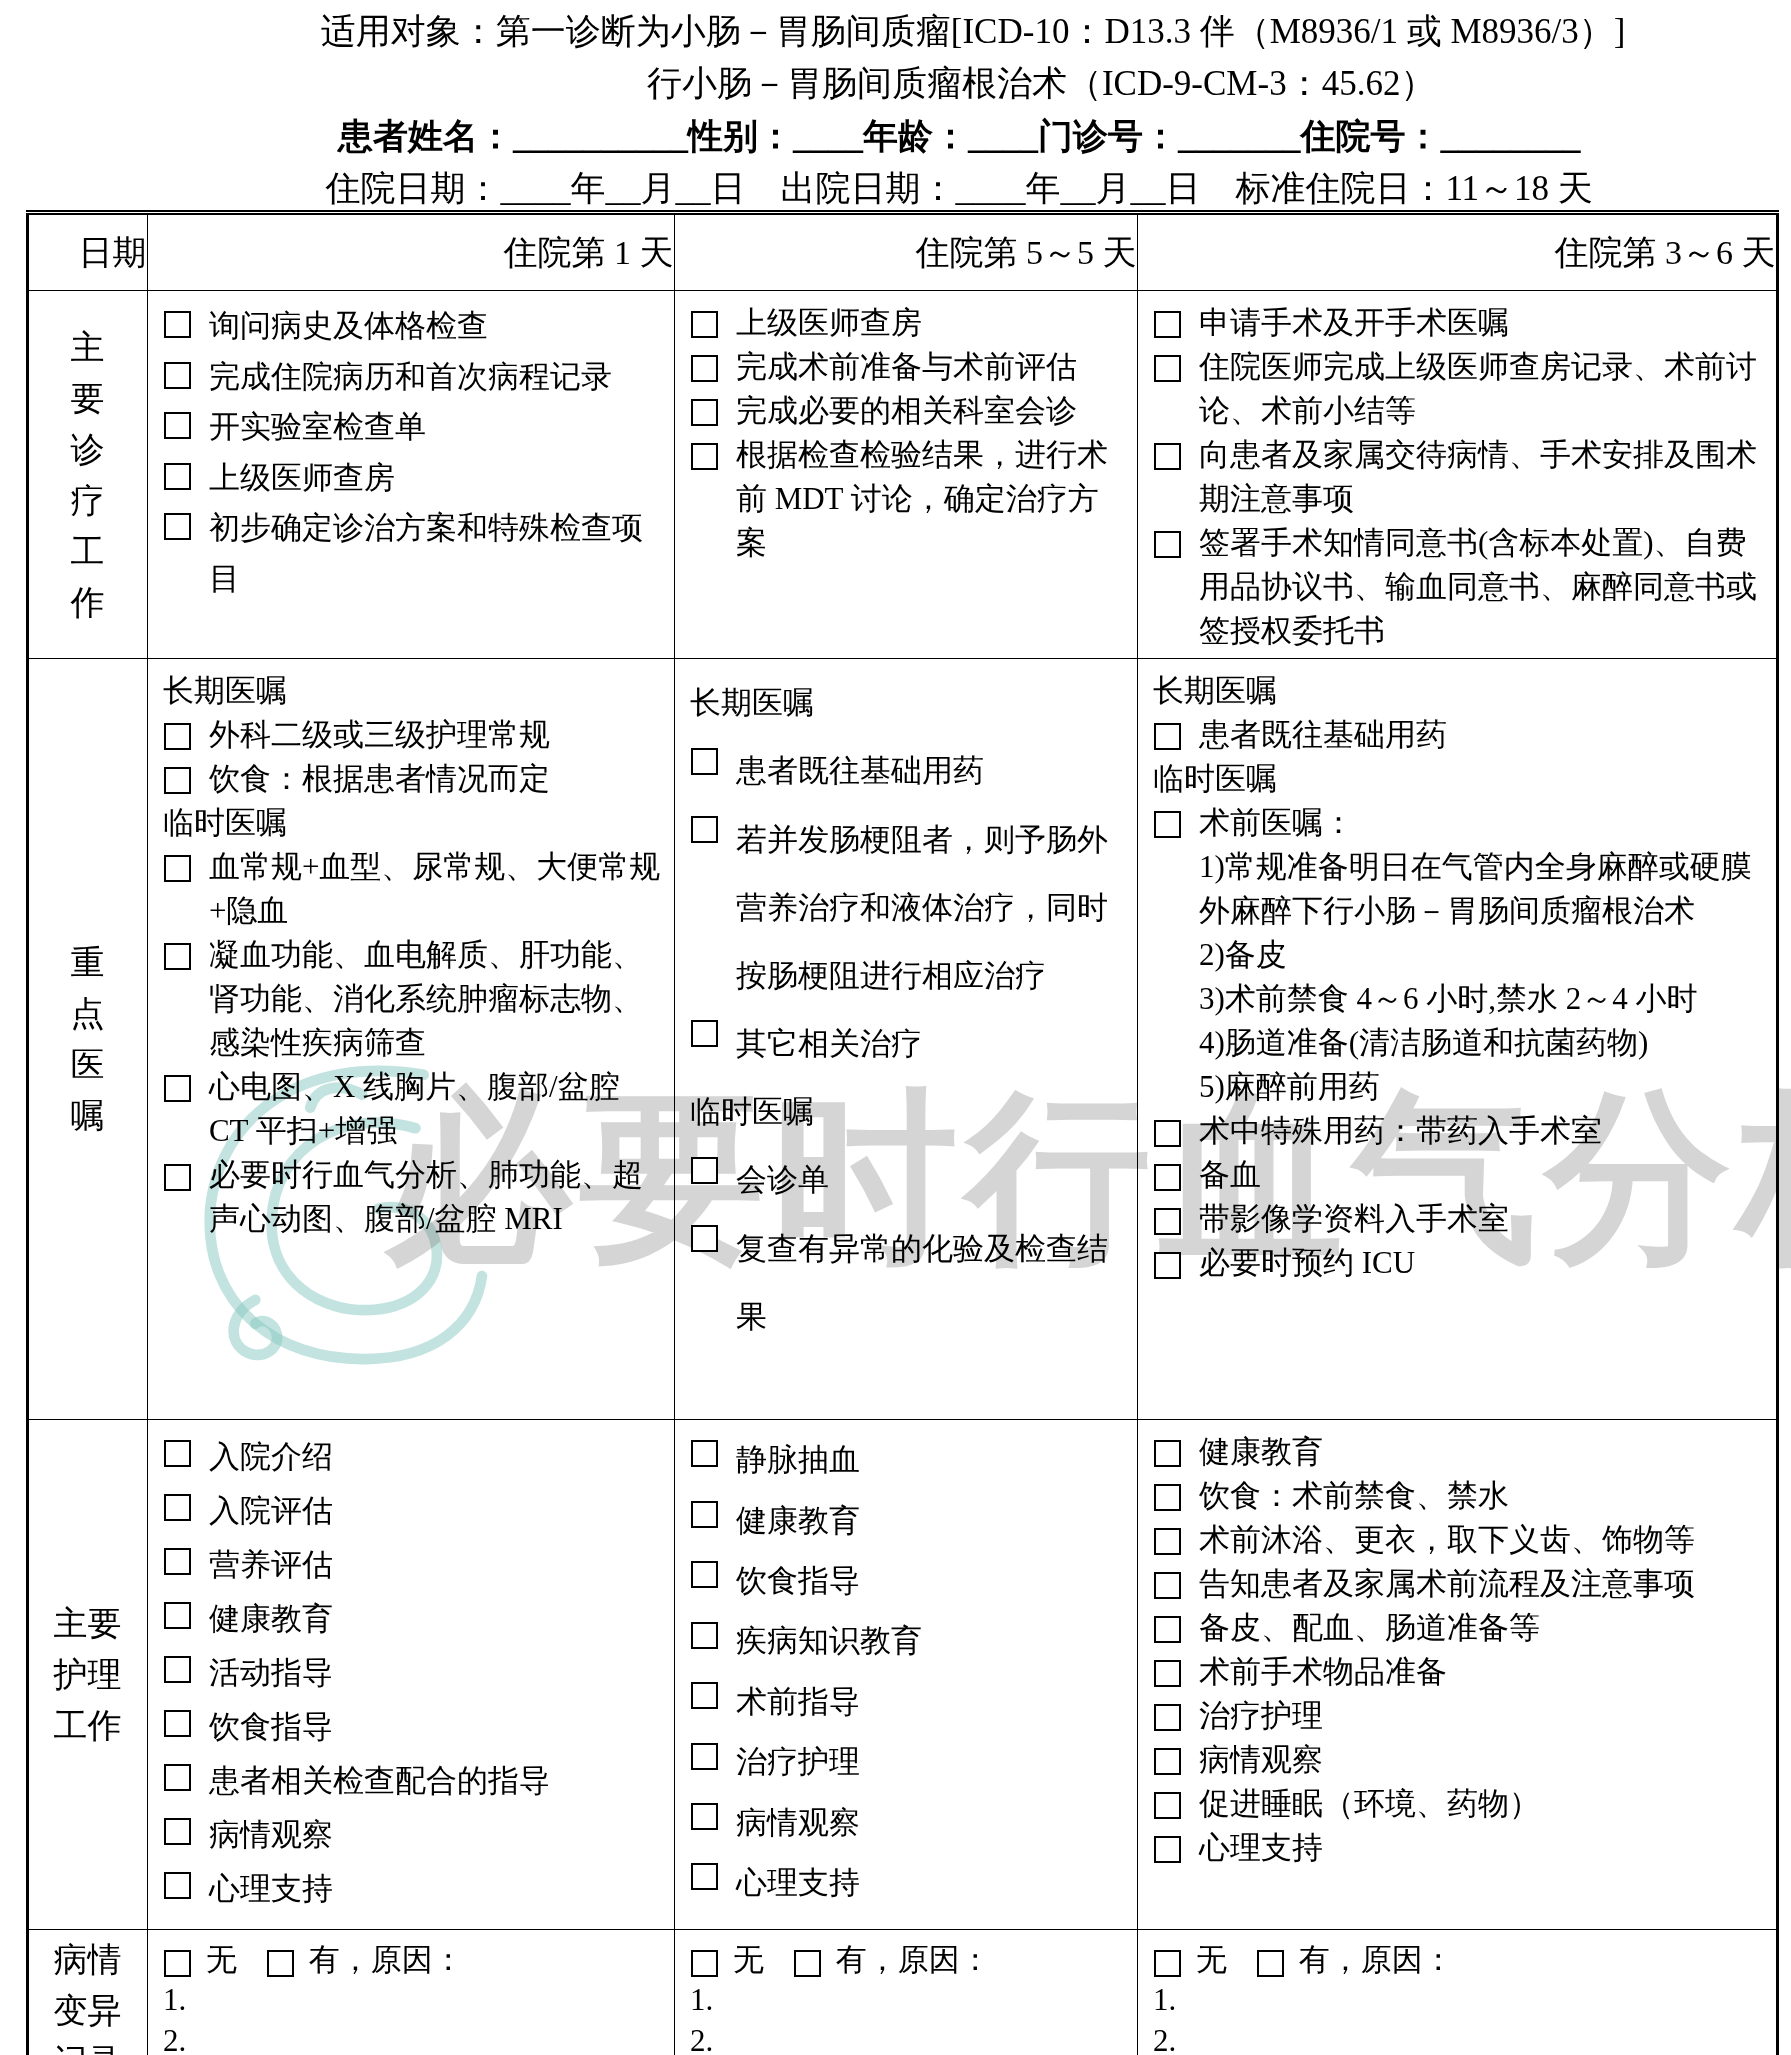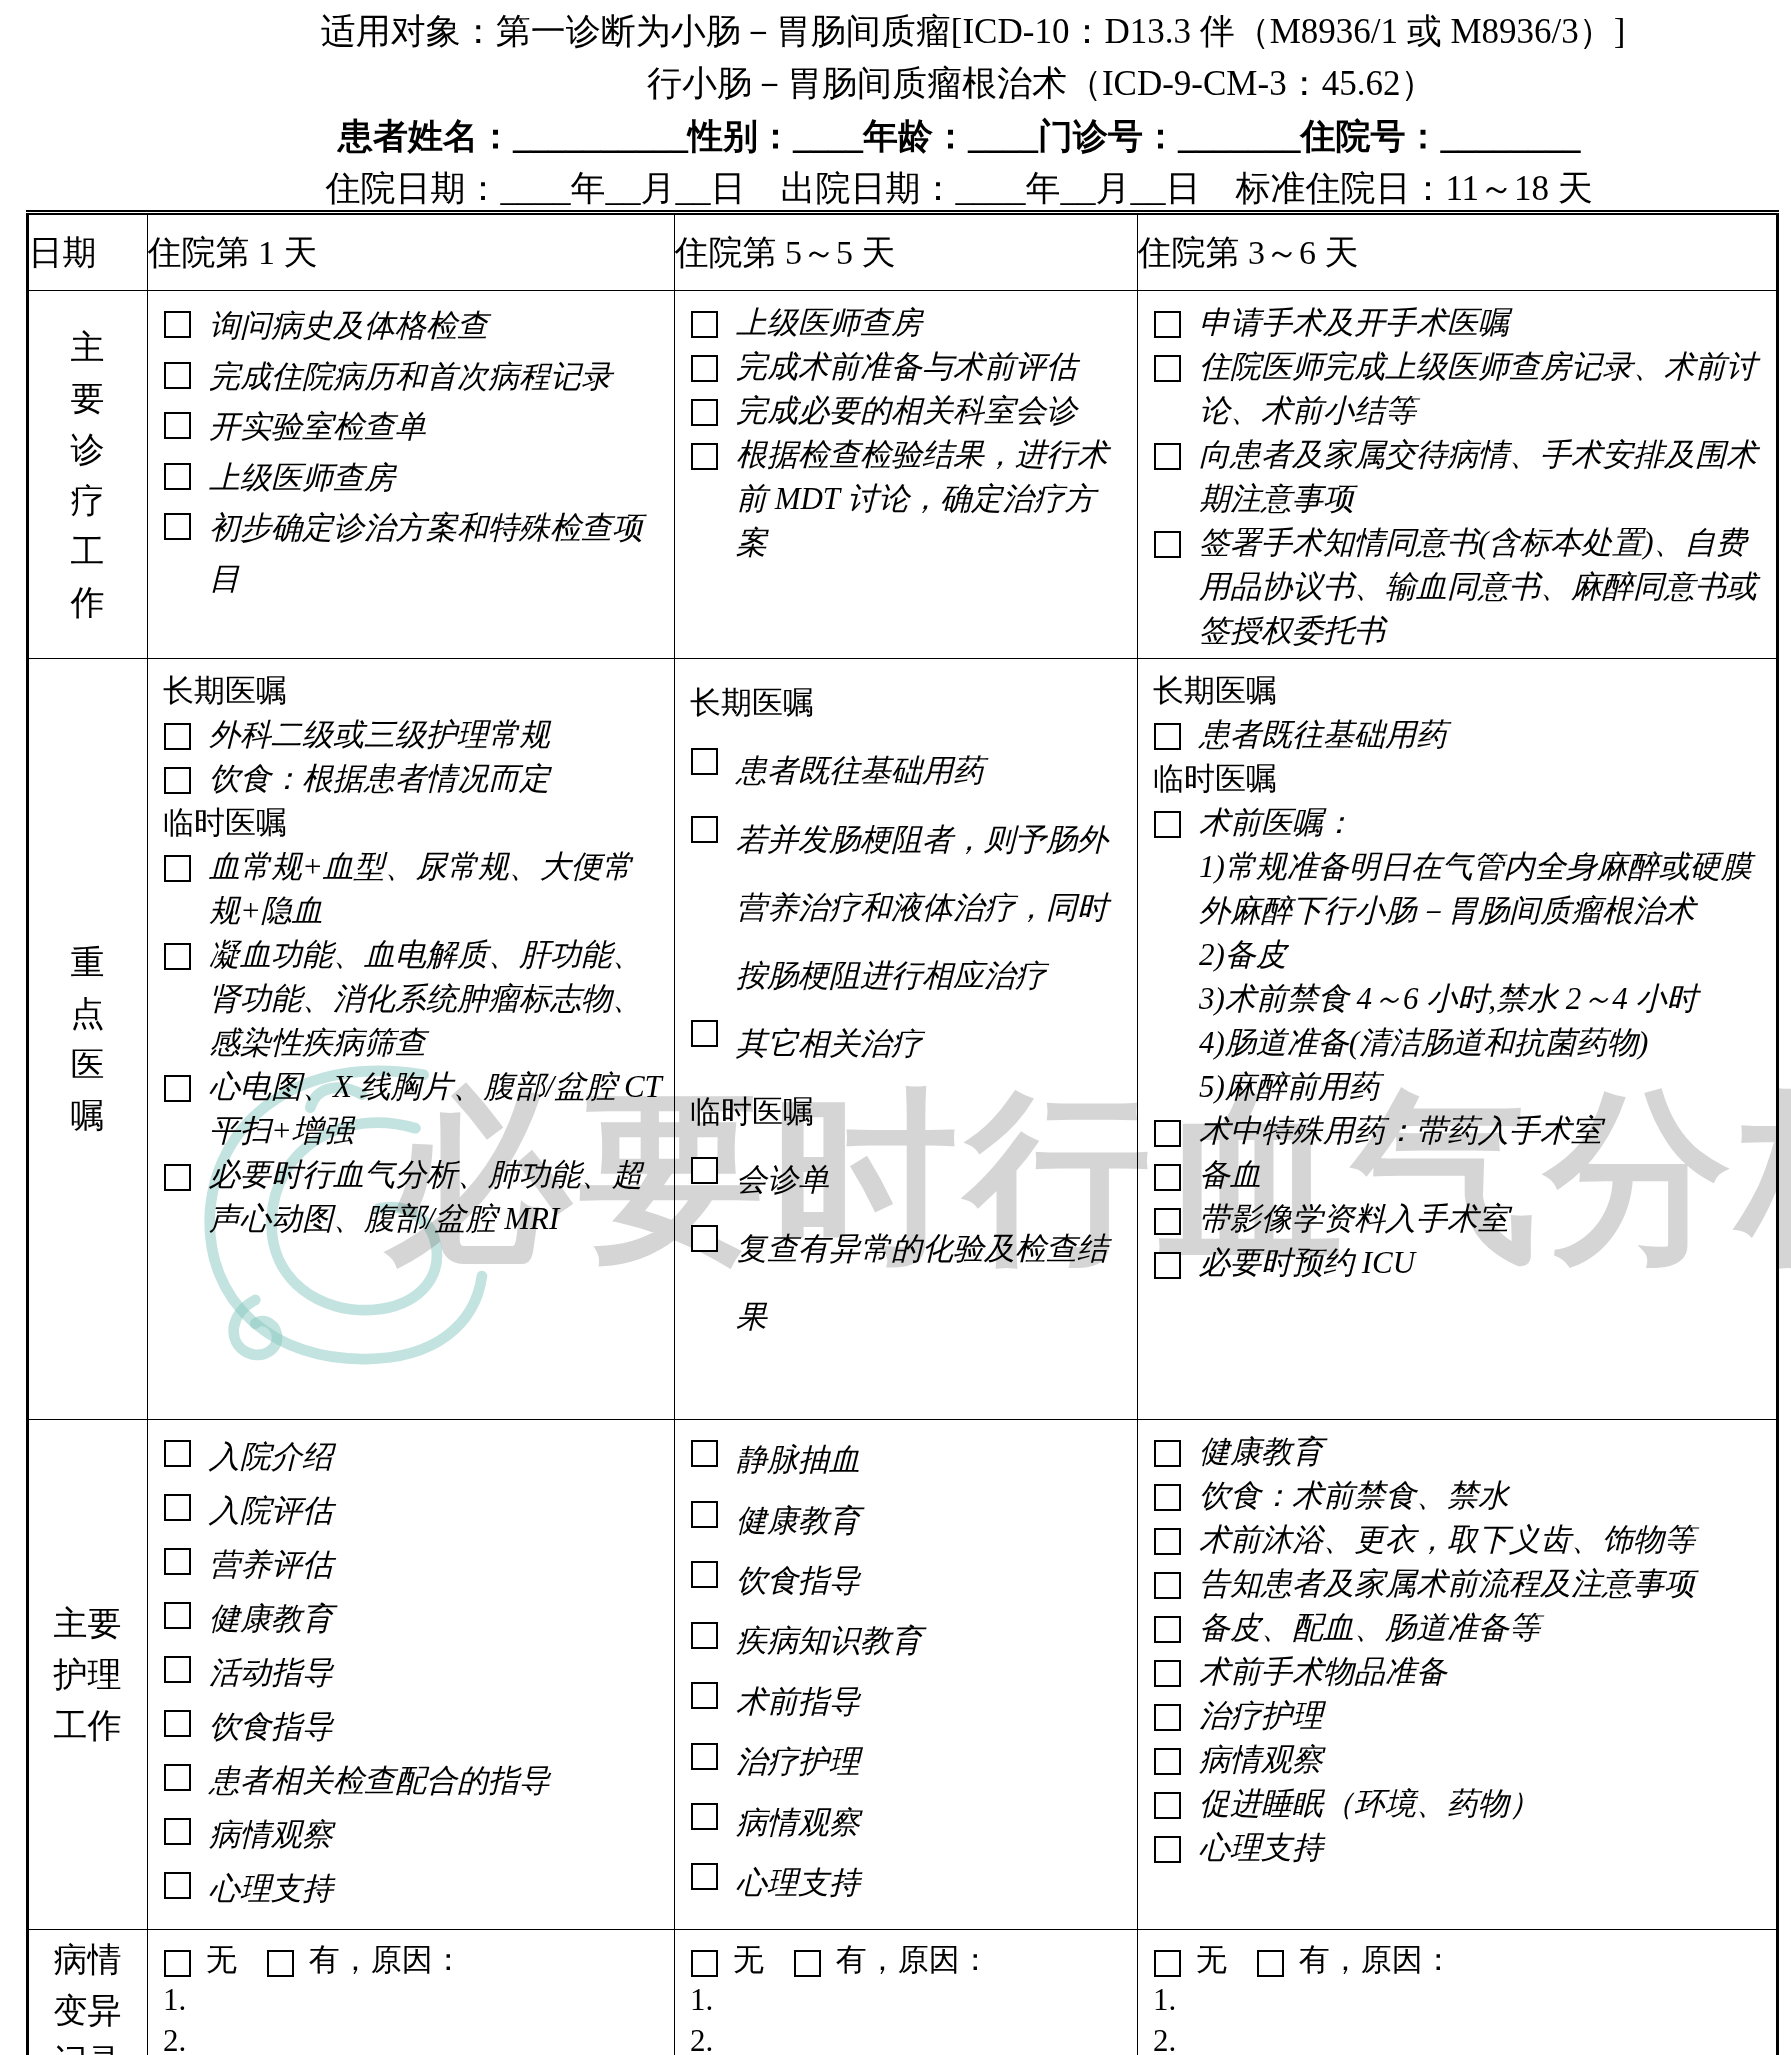--- a/index.html
+++ b/index.html
@@ -25,40 +25,40 @@
   
   .cp-table{
     position:absolute;z-index:1;left:25.5px;top:210px;width:1750px;
     border-collapse:collapse;table-layout:fixed;background:transparent;
     border-top:5px double #000;border-left:3.3px solid #000;
     border-right:3.3px solid #000;border-bottom:3.7px solid #000;
   }
   .cp-table th,.cp-table td{border:1.6px solid #000;}
   .hcell{
     border-bottom:5px double #000;
-    font-size:34px;font-weight:normal;text-align:left;vertical-align:middle;
+    font-size:34px;font-weight:normal;text-align:right;vertical-align:middle;
     padding:1px 0;
   }
   .rlabel{
     font-size:34px;font-weight:normal;text-align:center;vertical-align:middle;
     line-height:1.5;padding:4.1px 2.5px;
   }
   .cell{vertical-align:top;font-size:31px;line-height:1.42;padding:10px 10.7px 5px 15.6px;}
   .lh13{line-height:1.30;}
   .lh16{line-height:1.63;}
   .lh17{line-height:1.74;}
   .lh19{line-height:1.95;}
   .lh22{line-height:2.20;}
   .heading{font-weight:normal;}
   .item{display:flex;align-items:flex-start;}
   .cb{
     flex:0 0 auto;width:23px;height:23px;border:2.1px solid #000;
     margin:0.33em 18px 0 0.8px;background:#fff;box-sizing:content-box;
   }
-  .txt{flex:1 1 auto;min-width:0;font-style:italic;}
+  .txt{flex:1 1 auto;min-width:0;}
   .pgroup{display:inline-flex;align-items:flex-start;margin-right:29px;}
   .pgroup .cb{margin-right:15px;}
 </style>
 </head>
 <body>
 
 <div class="page">
 
   <div class="wm">
     <svg class="wm-logo" width="345" height="337" viewBox="0 0 840 820">

